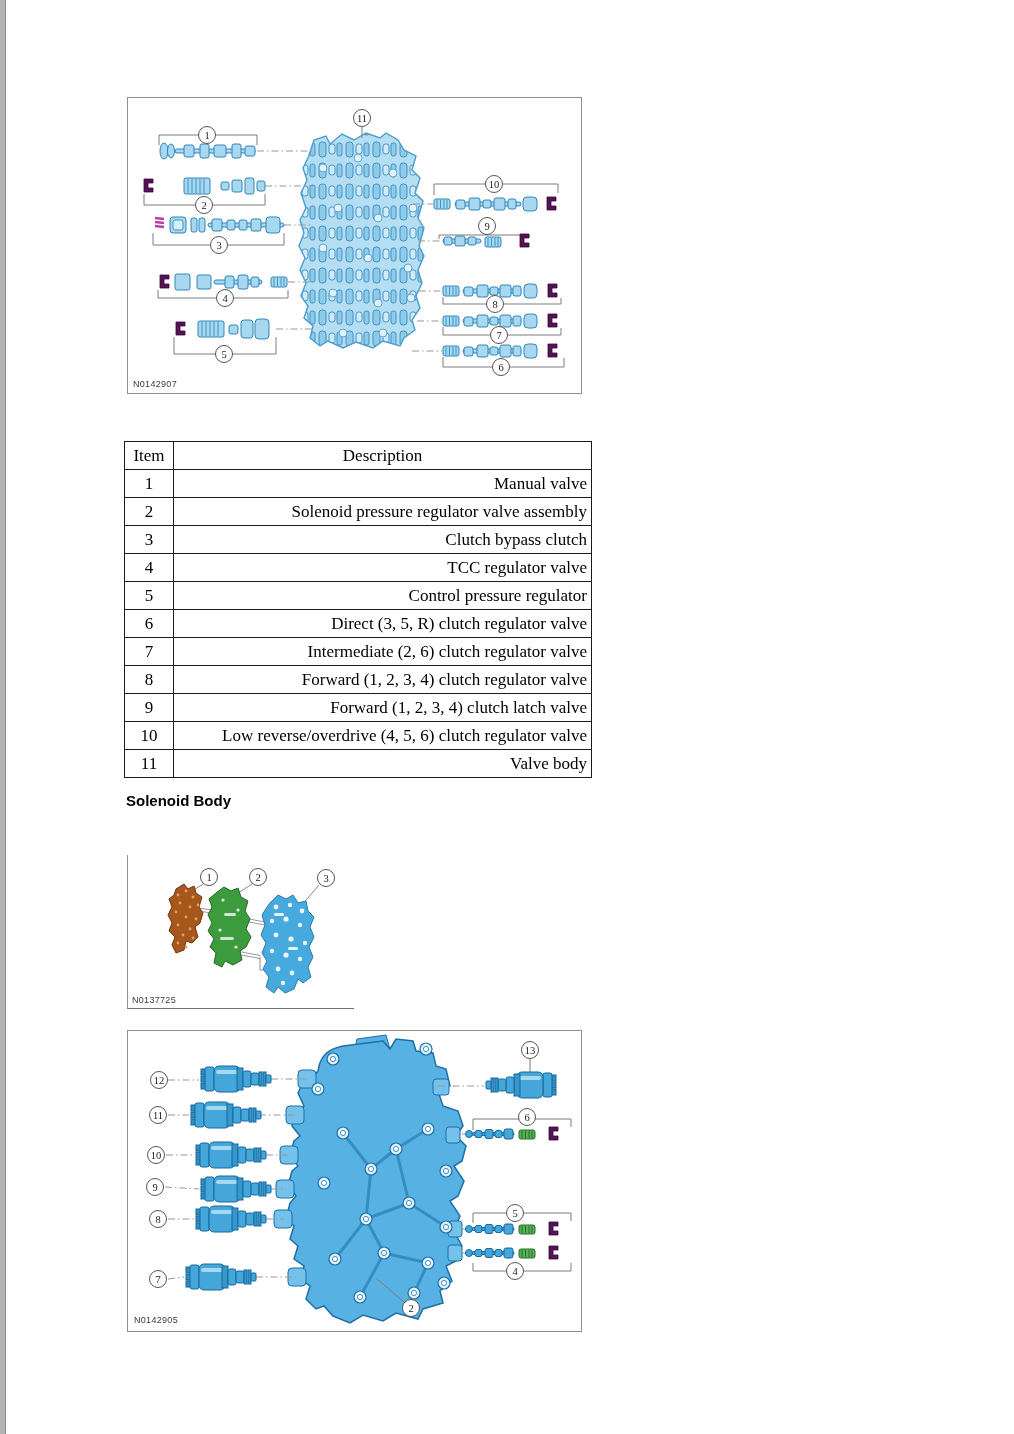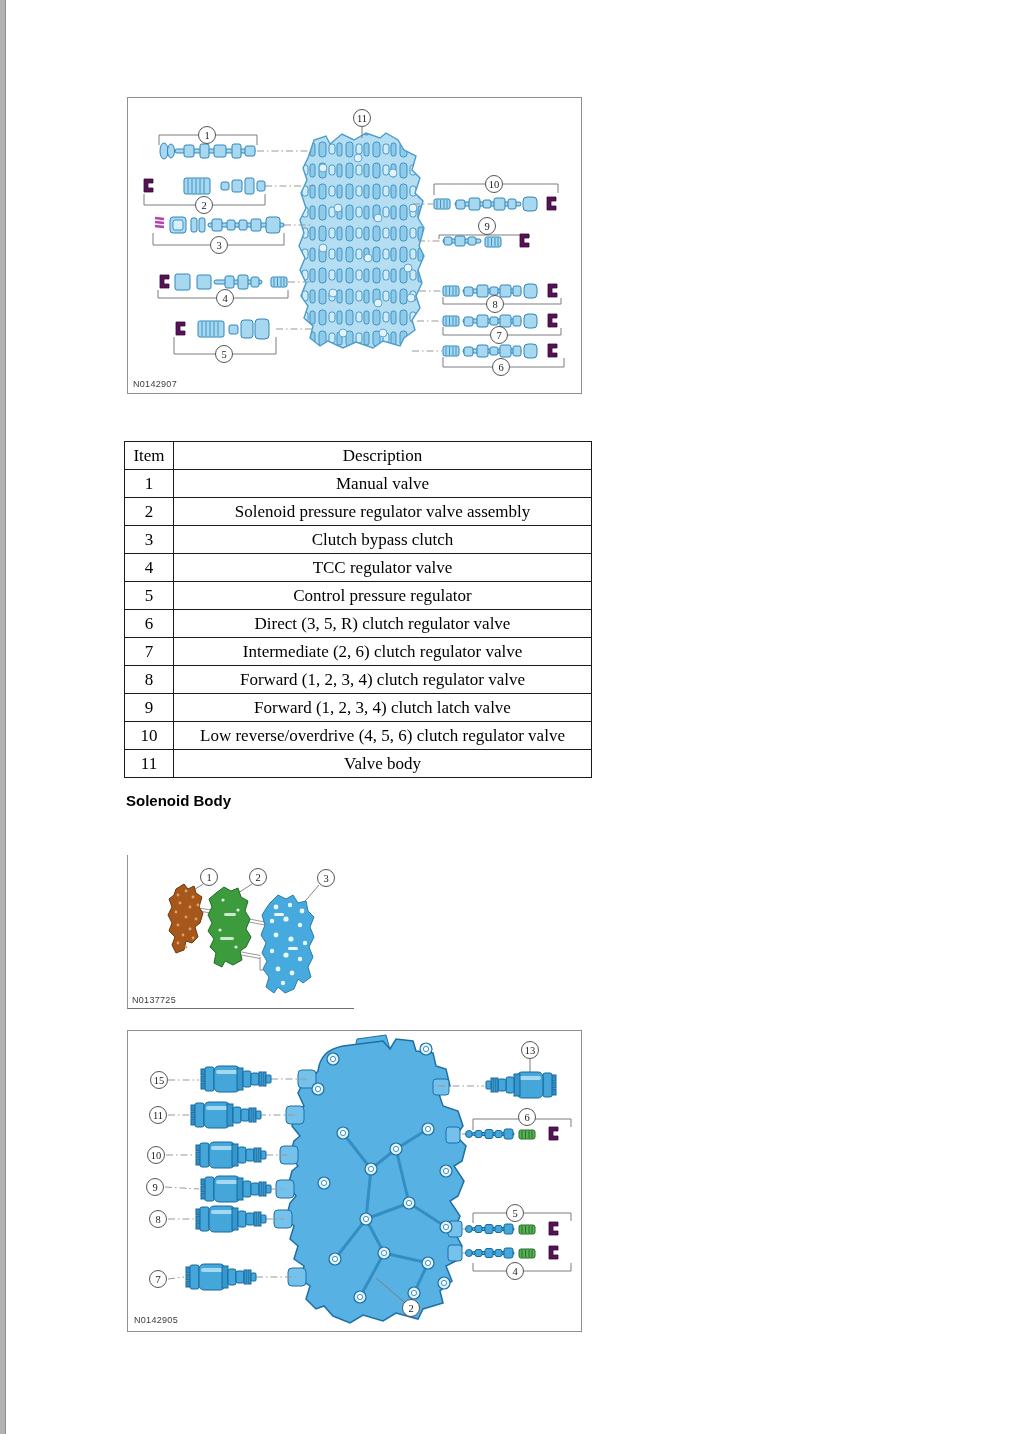--- a/index.html
+++ b/index.html
@@ -13,21 +13,21 @@
     background:#fff;display:flex;align-items:center;justify-content:center;
     font:10.5px "Liberation Serif",serif;color:#1a1a1a;transform:translate(-50%,-50%);box-sizing:border-box;}
   #fig1{left:127px;top:97px;width:453px;height:295px;}
   #fig2{left:127px;top:855px;width:226px;height:153px;border-left:1px solid #939393;border-bottom:1px solid #6f6f6f;}
   #fig3{left:127px;top:1030px;width:453px;height:300px;}
   table.parts{position:absolute;left:124px;top:441px;width:468px;border-collapse:collapse;
     font:17px "Liberation Serif",serif;color:#000;}
   table.parts td,table.parts th{border:1px solid #1a1a1a;height:27px;padding:0 4px;font-weight:normal;}
   table.parts th{text-align:center;}
   td.c-item{width:40px;text-align:center;}
-  td.c-desc{text-align:center;padding-left:6px;}
+  td.c-desc{text-align:right;padding-left:6px;}
   .heading{position:absolute;left:126px;top:792px;font:bold 15px "Liberation Sans",sans-serif;color:#000;}
   .lead{stroke:#999;stroke-width:1;stroke-dasharray:7 3 1.5 3;fill:none;}
   .brk{stroke:#7d7d7d;stroke-width:1;fill:none;}
   .part{fill:#a8d8f0;stroke:#2e86ba;stroke-width:1;}
   .spr-line{stroke:#3e94c6;stroke-width:1;}
 </style>
 </head>
 <body>
 
 <div class="left-strip"></div>
@@ -538,21 +538,21 @@
     <use href="#minivalve" x="338" y="193"></use>
         <use href="#gspring" x="391" y="194"></use>
         <use href="#pclip3" x="421" y="191"></use>
   </g>
   <g>
     <use href="#minivalve" x="338" y="217"></use>
         <use href="#gspring" x="391" y="218"></use>
         <use href="#pclip3" x="421" y="215"></use>
   </g>
 </svg>
-<div class="callout" style="left:31px;top:49px">15</div>
+<div class="callout" style="left:31px;top:49px">12</div>
 <div class="callout" style="left:30px;top:84px">11</div>
 <div class="callout" style="left:28px;top:124px">10</div>
 <div class="callout" style="left:27px;top:156px">9</div>
 <div class="callout" style="left:30px;top:188px">8</div>
 <div class="callout" style="left:30px;top:248px">7</div>
 <div class="callout" style="left:402px;top:19px">13</div>
 <div class="callout" style="left:399px;top:86px">6</div>
 <div class="callout" style="left:387px;top:182px">5</div>
 <div class="callout" style="left:387px;top:240px">4</div>
 <div class="callout" style="left:283px;top:277px">2</div>

